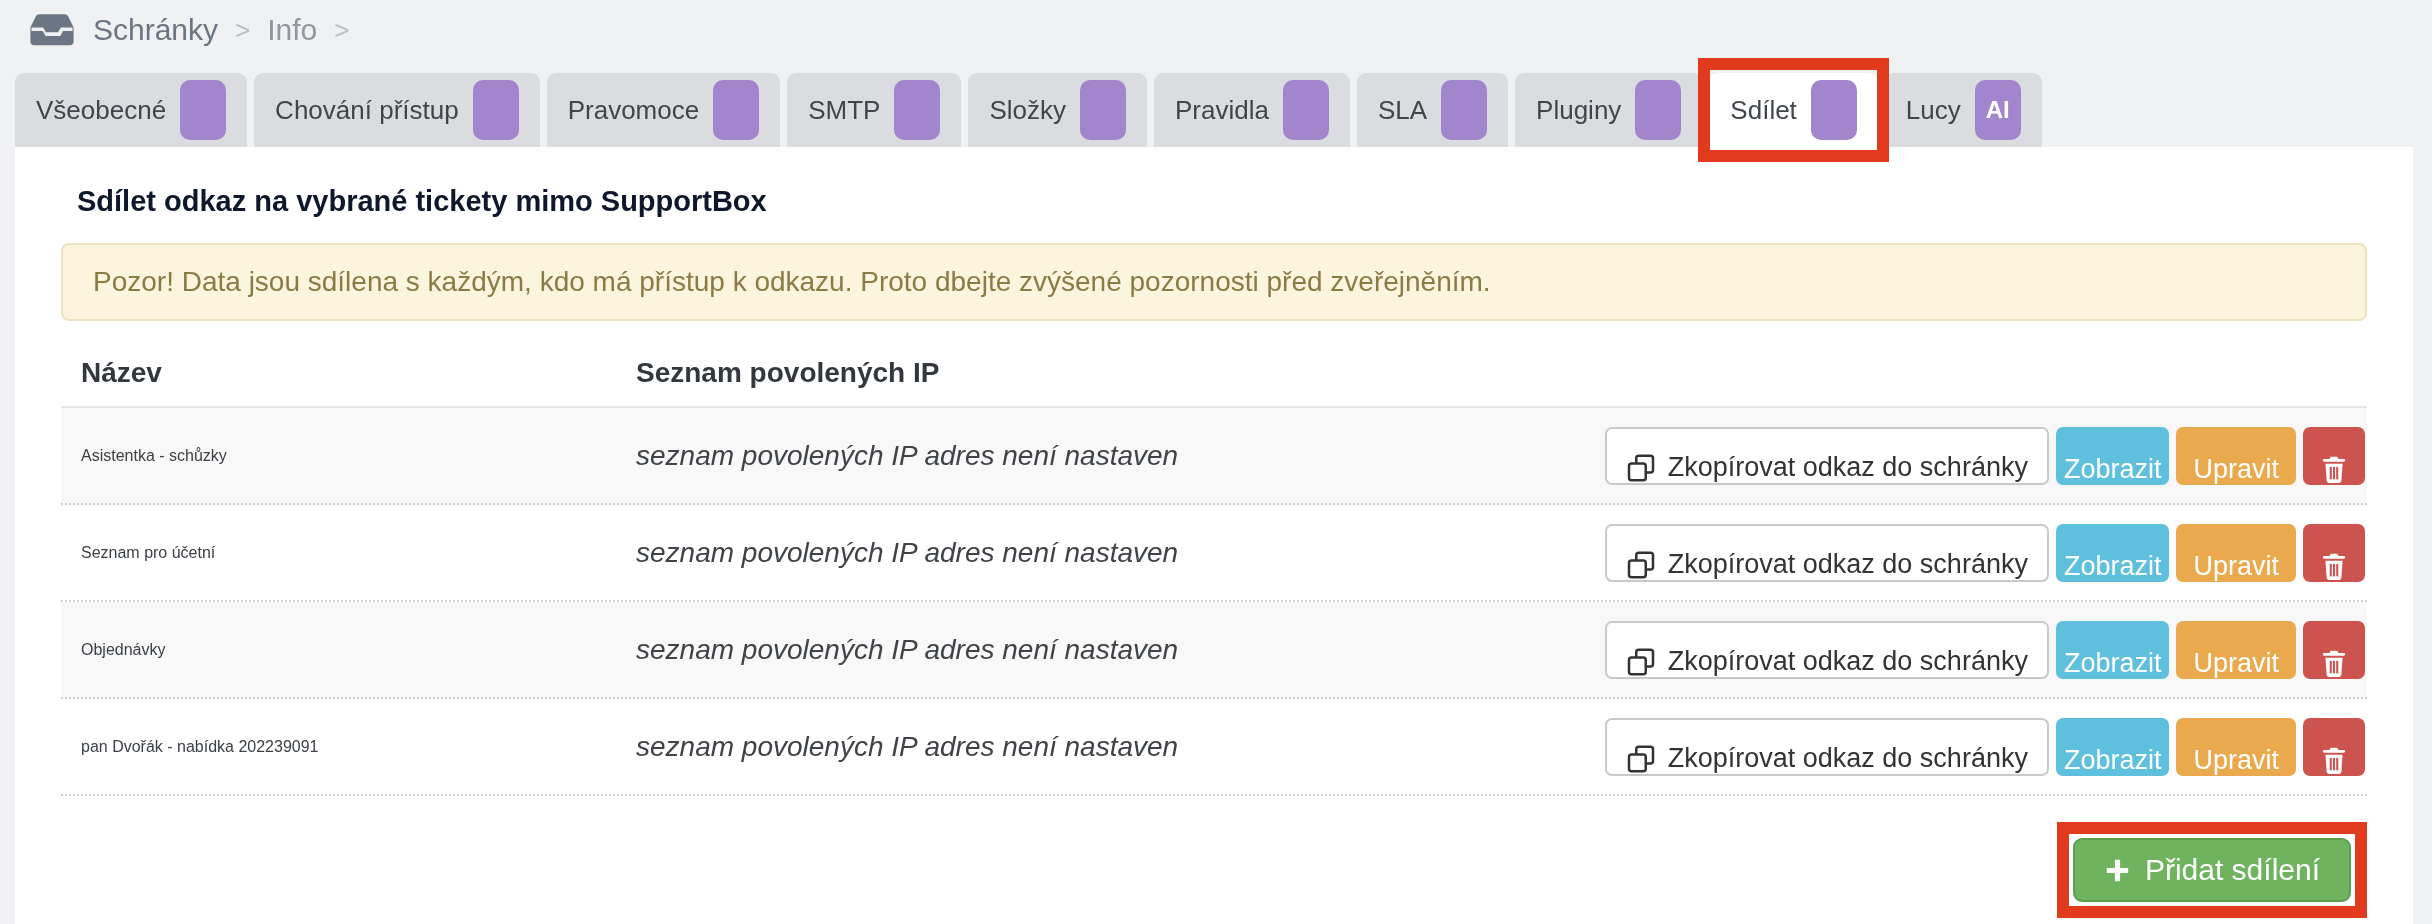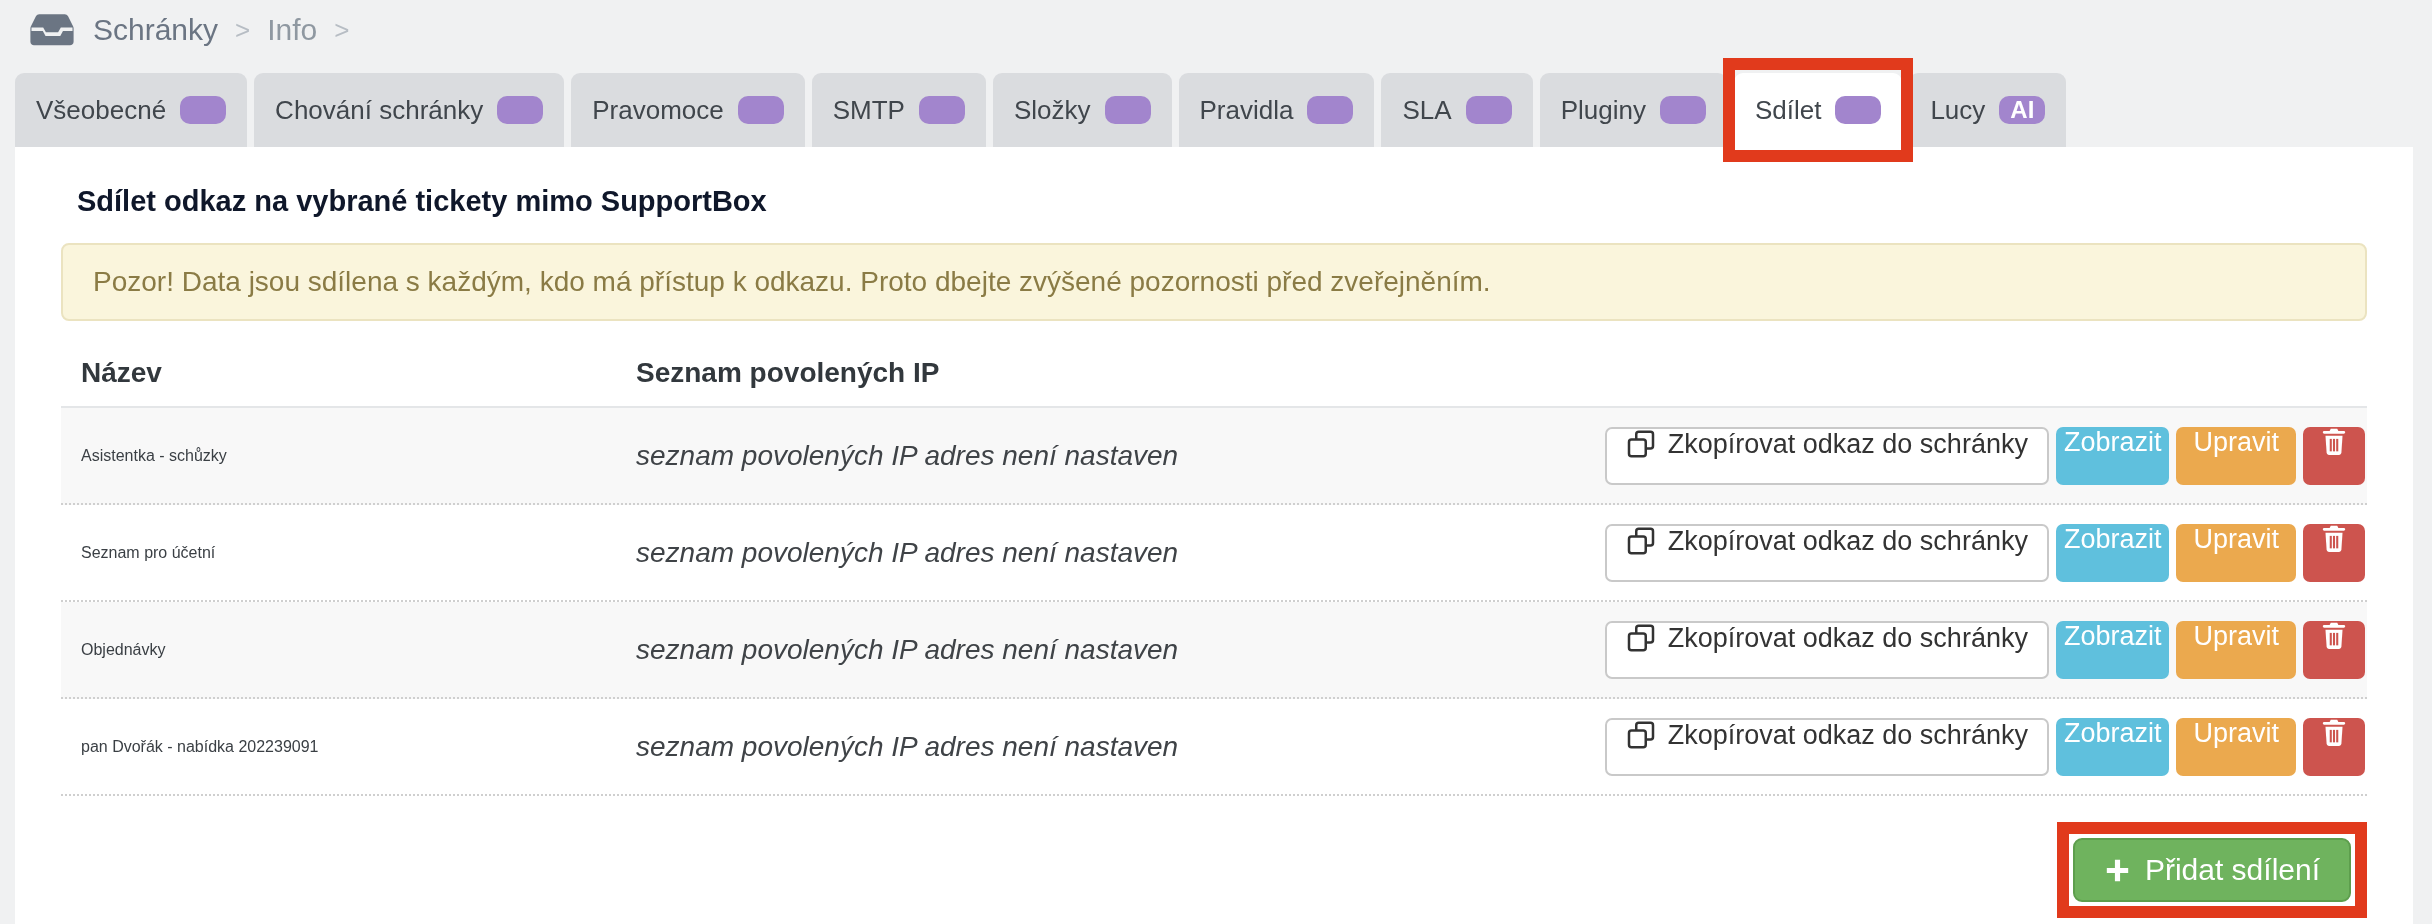--- a/index.html
+++ b/index.html
@@ -12,21 +12,21 @@
   .breadcrumb .crumb-sep{color:#b7bdc4;font-size:26px;}
   .breadcrumb .crumb-info{color:#8f98a1;}
   .breadcrumb .crumb-current{color:#313b45;}
   .bc-icon{display:inline-flex;margin-right:2px;}
 
   
   .tab-bar{position:absolute;left:15px;top:73px;display:flex;align-items:stretch;gap:7px;height:74px;z-index:3;}
   .tab{position:relative;display:flex;align-items:center;gap:14px;padding:0 21px;background:#dadcdf;
        border-radius:9px 9px 0 0;font-size:26px;color:#40464c;cursor:pointer;white-space:nowrap;}
   .tab.active{background:#ffffff;z-index:4;}
-  .tab .ai-badge{display:inline-flex;align-items:center;justify-content:center;width:46px;height:28px;
+  .tab .ai-badge{display:inline-flex;align-items:center;justify-content:center;width:46px;height:60px;
        background:#a285cd;color:#fff;font-weight:bold;font-size:24px;border-radius:10px;}
   .tab .ring{display:none;}
   .tab.annotated .ring{display:block;position:absolute;left:-11px;right:-11px;top:-15px;bottom:-15px;
        border:12px solid #e13a1c;pointer-events:none;z-index:6;}
 
   
   .panel{position:absolute;left:15px;top:147px;right:19px;bottom:0;background:#ffffff;z-index:2;}
   .content{padding:0 46px;}
 
   .page-heading{margin:38px 0 0 16px;font-size:29px;font-weight:bold;color:#0f172a;}
@@ -40,21 +40,21 @@
        font-size:28px;font-weight:bold;color:#32383d;border-bottom:2px solid #e4e6e8;}
   .thead .th{padding-left:20px;}
   .trow{display:grid;grid-template-columns:555px 1fr auto;align-items:center;height:95px;
        border-bottom:2px dotted #cfcfcf;}
   .trow:nth-child(odd){background:#f8f8f8;}
   .cell{padding-left:20px;}
   .cell.name{font-size:16px;color:#3a3f44;}
   .cell.ip{font-size:28px;color:#3f4347;font-style:italic;}
   .cell.actions{display:flex;align-items:center;justify-content:flex-end;gap:7px;padding-left:0;padding-right:2px;}
 
-  .btn{display:inline-flex;align-items:flex-start;justify-content:center;height:58px;border:none;
+  .btn{display:inline-flex;align-items:flex-end;justify-content:center;height:58px;border:none;
        border-radius:7px;font-family:"Liberation Sans",sans-serif;font-size:27px;cursor:pointer;}
   .btn-copy{background:#ffffff;border:2px solid #c9c9c9;color:#333;gap:12px;padding:0 19px;}
   .btn-view{background:#5fc0dd;color:#fff;padding:0 8px;}
   .btn-edit{background:#eba94e;color:#fff;padding:0 17px;}
   .btn-del{background:#cd544e;color:#fff;width:62px;padding:0;}
 
   
   .table-footer{display:flex;justify-content:flex-end;margin-top:26px;}
   .annotation-box{border:12px solid #e13a1c;padding:4px;}
   .btn-add{display:inline-flex;align-items:center;gap:14px;height:64px;padding:0 29px;background:#6fb35e;
@@ -78,21 +78,21 @@
     <span class="crumb-sep">&gt;</span>
   </div>
 
   <div class="tab-bar">
       <div class="tab">
       <span>Všeobecné</span>
       <span class="ai-badge" hidden=""></span>
 
     </div>
       <div class="tab">
-      <span>Chování schránky</span>
+      <span>Chování přístup</span>
       <span class="ai-badge" hidden=""></span>
 
     </div>
       <div class="tab">
       <span>Pravomoce</span>
       <span class="ai-badge" hidden=""></span>
 
     </div>
       <div class="tab">
       <span>SMTP</span>

